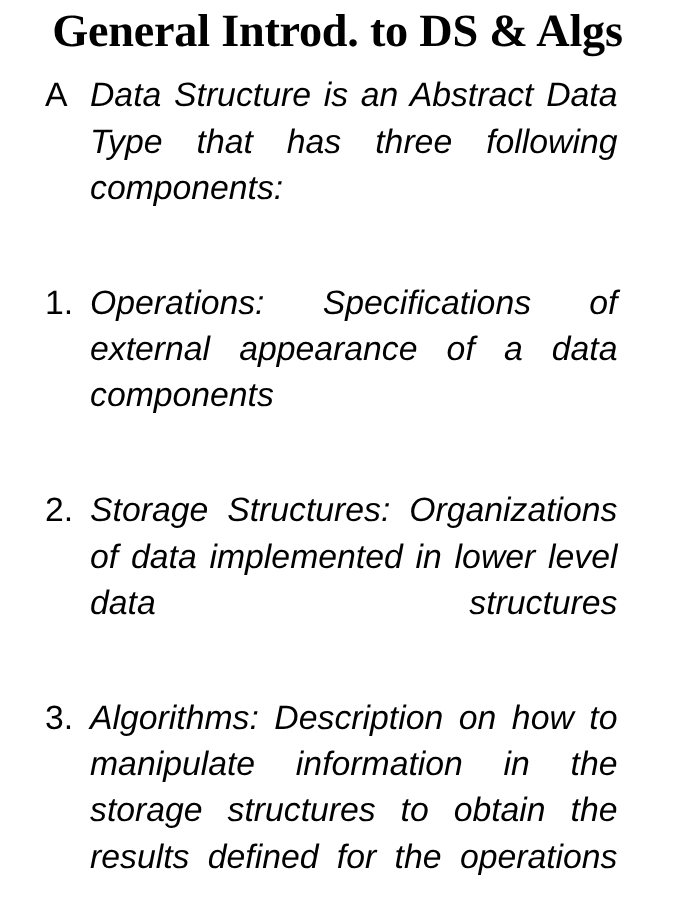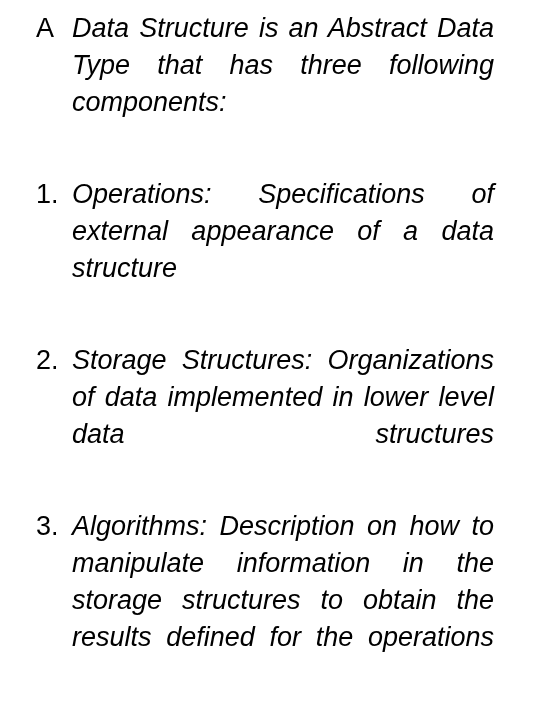--- a/index.html
+++ b/index.html
@@ -83,31 +83,32 @@
 
   .first-para {
     margin-top: 10px;
   }
 </style>
 </head>
 <body>
 
 <div class="slide">
 
+  <h1 class="slide-title">General Introd. to DS &amp; Algs</h1>
 
   <div class="body-area">
 
     <div class="para first-para">
       <span class="marker">A</span>
       <span class="ptext">Data Structure is an Abstract Data Type that has three following components:</span>
     </div>
 
     <div class="para">
       <span class="marker">1.</span>
-      <span class="ptext">Operations: Specifications of external appearance of a data structure</span>
+      <span class="ptext">Operations: Specifications of external appearance of a data components</span>
     </div>
 
     <div class="para">
       <span class="marker">2.</span>
       <span class="ptext">Storage Structures: Organizations of data implemented in lower level data structures</span>
     </div>
 
     <div class="para">
       <span class="marker">3.</span>
       <span class="ptext">Algorithms: Description on how to manipulate information in the storage structures to obtain the results defined for the operations</span>

